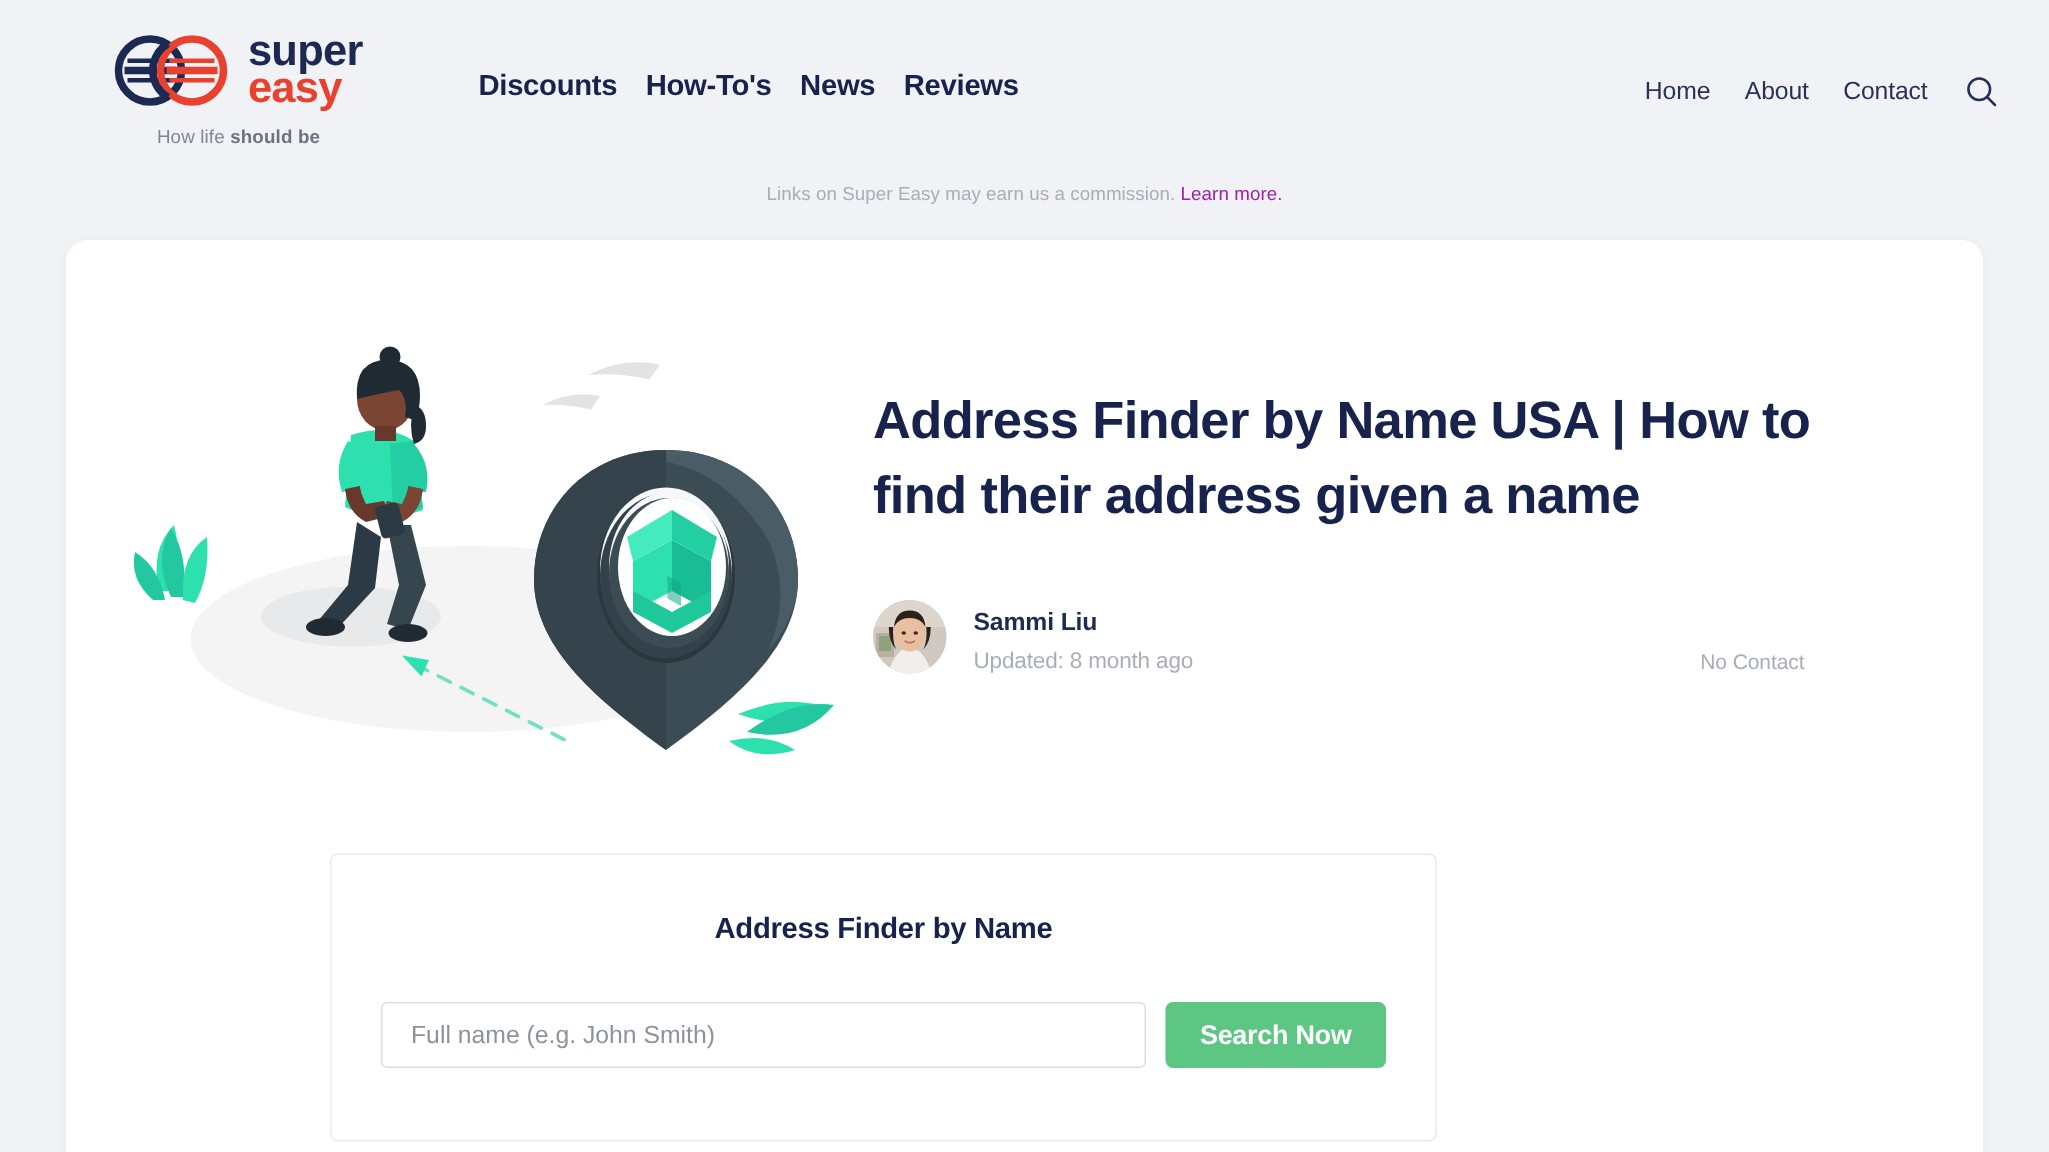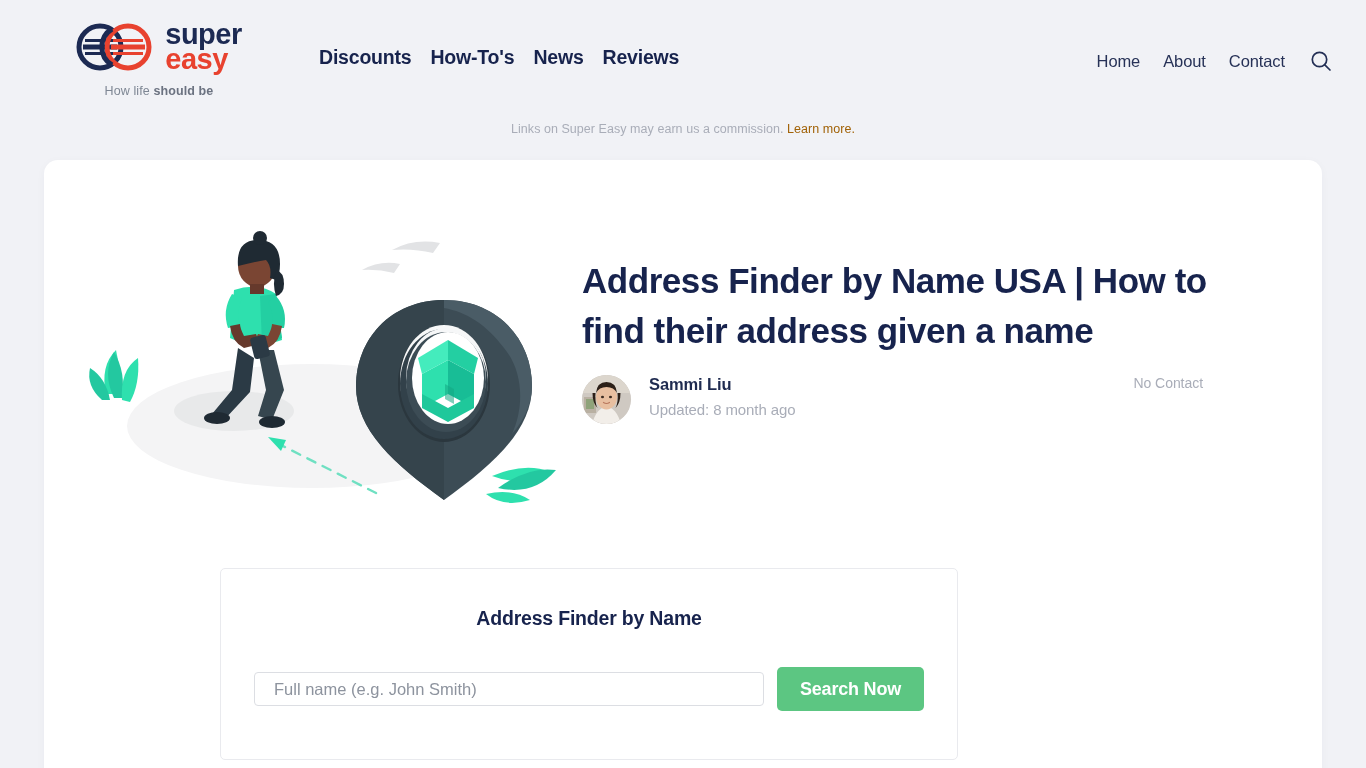--- a/index.html
+++ b/index.html
@@ -105,21 +105,21 @@
   }
 
   
   .disclosure {
     text-align: center;
     font-size: 12.5px;
     color: #a9adb8;
     letter-spacing: 0.05px;
     margin-top: 10px;
   }
-  .disclosure a { color: #a16207; text-decoration: none; text-align: center; }
+  .disclosure a { color: #a21caf; text-decoration: none; text-align: center; }
 
   
   .content-card {
     position: absolute;
     left: 44px;
     top: 160px;
     width: 1278px;
     min-height: 700px;
     background: #ffffff;
     border-radius: 14px;
@@ -147,22 +147,22 @@
   .article-title {
     font-size: 35px;
     line-height: 1.42;
     font-weight: 700;
     color: #17234d;
     letter-spacing: -0.45px;
   }
 
   .byline {
     display: flex;
-    align-items: flex-start;
-    margin-top: 20px;
+    align-items: flex-end;
+    margin-top: 45px;
   }
   .avatar {
     width: 49px;
     height: 49px;
     border-radius: 50%;
     flex: none;
     overflow: hidden;
     margin-right: 18px;
     background: #d8d4d0;
   }
@@ -203,21 +203,21 @@
     letter-spacing: -0.2px;
   }
   .widget-form {
     display: flex;
     align-items: center;
     gap: 13px;
     margin-top: 37px;
   }
   .name-input {
     flex: 1;
-    height: 34px;
+    height: 44px;
     border: 1px solid #dcdee3;
     border-radius: 4px;
     padding: 0 19px;
     font-family: "Liberation Sans", sans-serif;
     font-size: 16.5px;
     color: #3b4350;
     background: #fff;
     outline: none;
   }
   .name-input::placeholder { color: #8d939e; }

